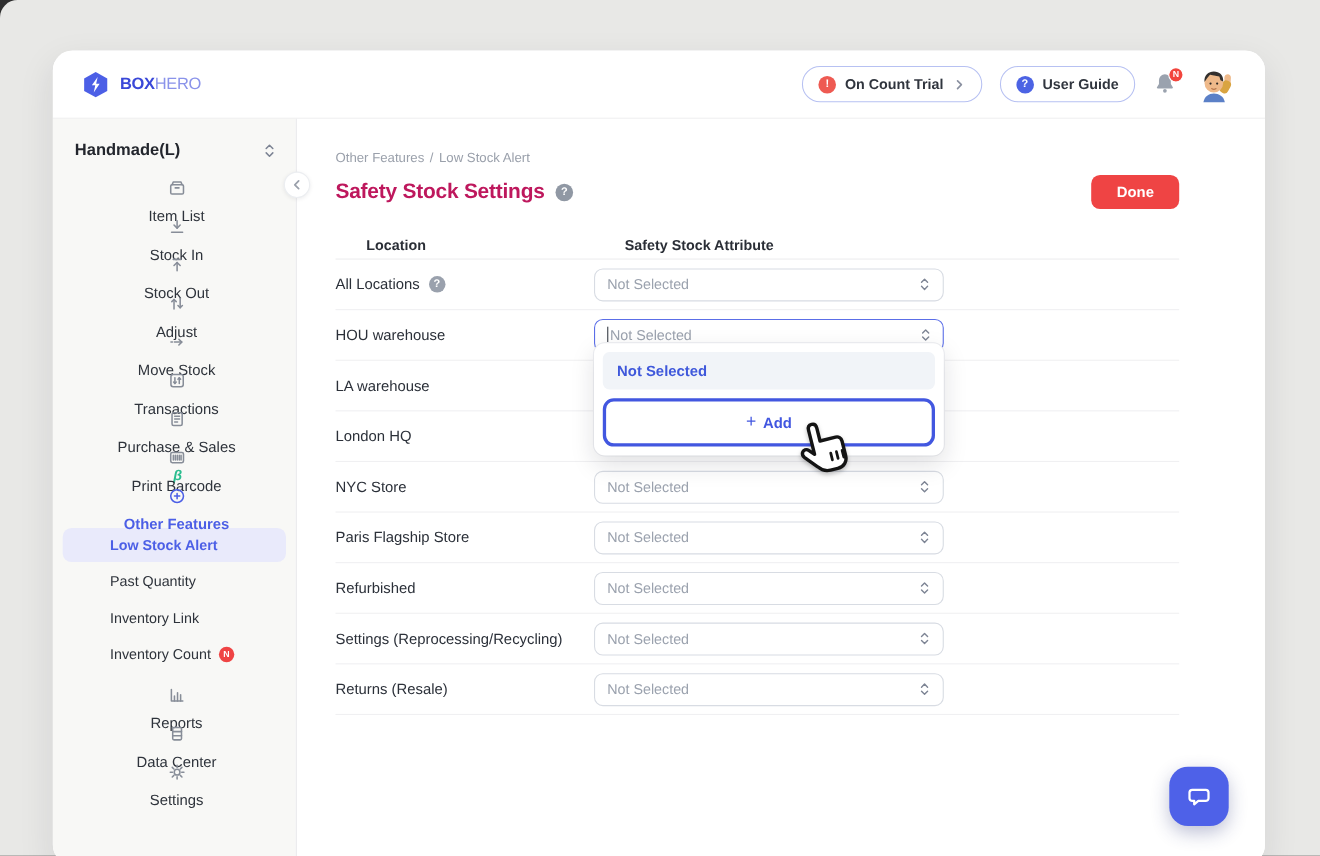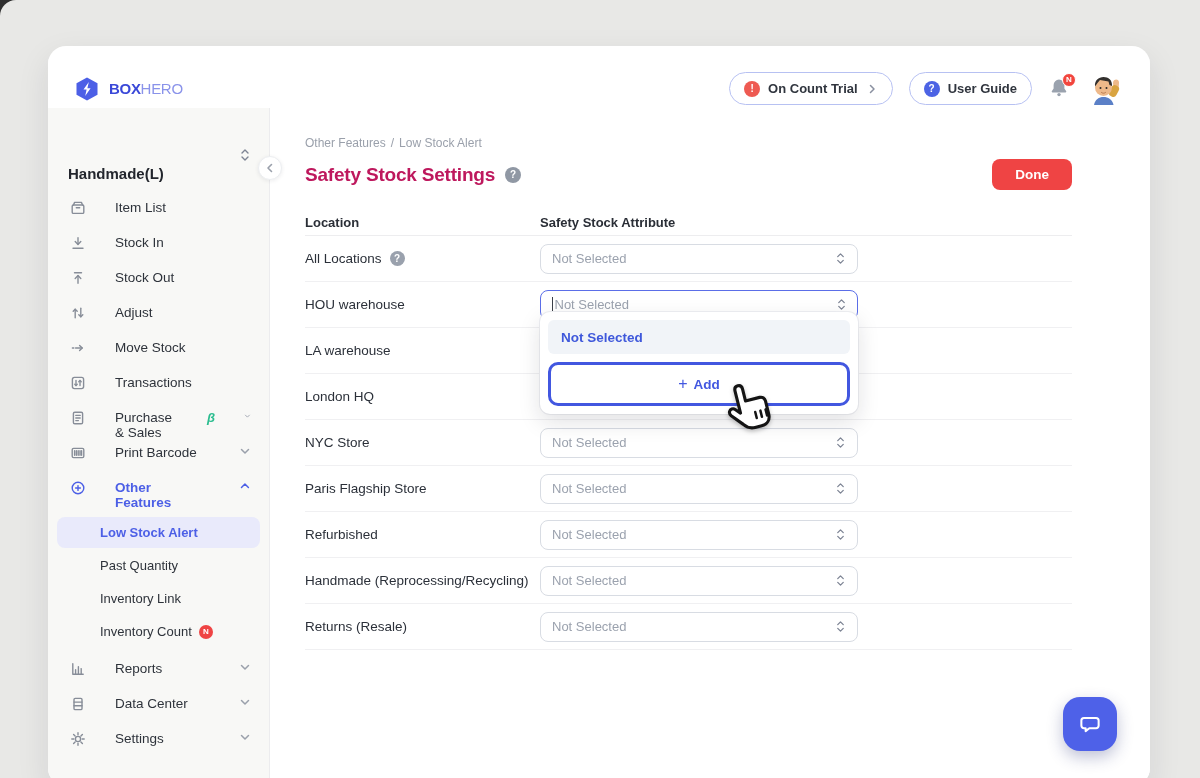--- a/index.html
+++ b/index.html
@@ -4,21 +4,21 @@
 <style>
   * { margin:0; padding:0; box-sizing:border-box; }
   html,body { width:1200px; height:778px; overflow:hidden; font-family:"Liberation Sans", sans-serif; }
   body { background:#2e2e2e; }
   .bg-layer { position:absolute; inset:0; background:#e8e8e6; border-radius:16px 0 0 0; }
 
   .card { position:absolute; left:48px; top:46px; width:1102px; height:740px; background:#fff;
           border-radius:18px; box-shadow:0 12px 32px rgba(30,34,50,.10); overflow:hidden; }
 
   
-  .topbar { position:absolute; left:0; top:12px; right:0; height:62px; display:flex; align-items:center;
+  .topbar { position:absolute; left:0; top:0; right:0; height:62px; display:flex; align-items:center;
             padding:0 26px; border-bottom:1px solid #eeeeef; background:#fff; }
   .logo { display:flex; align-items:center; gap:9px; }
   .logo-text { font-size:15px; letter-spacing:-0.3px; }
   .logo-text b { font-weight:800; color:#3a48d8; }
   .logo-text span { font-weight:500; color:#8a93ea; }
   .top-right { margin-left:auto; display:flex; align-items:center; gap:16px; }
   .pill { display:flex; align-items:center; gap:8px; height:33px; padding:0 14px; border:1px solid #b7c1f2;
           border-radius:999px; background:#fff; font-size:13px; font-weight:700; color:#30353e; cursor:pointer; }
   .dot-ic { width:16px; height:16px; border-radius:50%; color:#fff; font-size:10px; font-weight:800;
             display:flex; align-items:center; justify-content:center; }
@@ -27,25 +27,25 @@
   .pill .arr { stroke:#8a90a0; }
   .bell-wrap { position:relative; width:24px; height:24px; }
   .bell-badge { position:absolute; top:-4px; right:-4px; width:14px; height:14px; background:#f2453d;
                 border-radius:50%; color:#fff; font-size:8px; font-weight:800; display:flex;
                 align-items:center; justify-content:center; border:1.5px solid #fff; }
 
   
   .sidebar { position:absolute; left:0; top:62px; bottom:0; width:222px; background:#f8f8f6;
              border-right:1px solid #ececee; padding-top:16px; }
   .workspace { display:flex; align-items:center; padding:4px 18px 10px 20px; }
-  .workspace-name { font-size:15px; font-weight:700; color:#23262d;margin-top:37px; }
+  .workspace-name { font-size:15px; font-weight:700; color:#23262d; }
   .workspace .sorter { margin-left:auto; }
   .nav { margin-top:8px; }
-  .nav-item { height:35px; display:flex; align-items:flex-start; gap:29px; padding:0 18px 0 22px;
-              font-size:13.5px; color:#2e333b; cursor:pointer; }
+  .nav-item { height:35px; display:flex; align-items:center; gap:10px; padding:0 18px 0 22px;
+              font-size:13.5px; color:#2e333b; cursor:pointer;flex-direction:column; }
   .nav-item .chev { margin-left:auto; }
   .nav-item.active { color:#4c5fe6; font-weight:700; }
   .sub-item { height:31px; margin:2px 9px; padding-left:43px; display:flex; align-items:center;
               border-radius:8px; font-size:13px; color:#2e333b; cursor:pointer; }
   .sub-item.selected { background:#e9eafb; color:#4c5fe6; font-weight:700; }
   .n-badge { width:14px; height:14px; margin-left:7px; background:#ef4444; border-radius:50%; color:#fff;
              font-size:8px; font-weight:800; display:flex; align-items:center; justify-content:center; }
   .beta { color:#2bbd8f; font-style:italic; font-size:13px; margin-left:2px; font-weight:600; }
   .group-gap { height:12px; }
 
@@ -68,21 +68,21 @@
   .title-row { display:flex; align-items:center; margin-top:9px; }
   .page-title { font-size:19px; font-weight:700; color:#be185d; letter-spacing:-0.2px; }
   .help-ic { width:16px; height:16px; background:#9098a4; border-radius:50%; color:#fff; font-size:10px;
              font-weight:800; display:flex; align-items:center; justify-content:center; margin-left:10px; }
   .help-ic.sm { width:15px; height:15px; margin-left:8px; background:#9aa1ad; }
   .done-btn { margin-left:auto; background:#ef4444; color:#fff; font-size:13.5px; font-weight:700;
               border:none; border-radius:8px; padding:8px 23px; cursor:pointer; }
 
   .thead { display:flex; align-items:center; margin-top:20px; height:26px; border-bottom:1px solid #ededef;
            font-size:13px; font-weight:700; color:#2a2e36; }
-  .col-loc { width:235px; display:flex; align-items:center; }
+  .col-loc { width:235px; display:flex; align-items:center;margin-left:28px; }
   .trow { display:flex; align-items:center; height:46px; border-bottom:1px solid #f0f0f2; }
   .row-label { width:235px; font-size:13.5px; color:#2b3039; display:flex; align-items:center; padding-right:10px; }
   .select { width:318px; height:30px; border:1px solid #d8dce3; border-radius:8px; background:#fff;
             display:flex; align-items:center; padding:0 11px; font-size:13px; color:#9ba2ae; cursor:pointer; }
   .select .sorter { margin-left:auto; width:11px; height:13px; }
   .select.focused { border:1.5px solid #5b6ee8; padding:0 10.5px; }
   .caret-bar { display:inline-block; width:1px; height:15px; background:#3a3f48; margin-right:2px; }
 
   
   .dropdown { position:absolute; left:270px; top:204px; width:318px; background:#fff; border-radius:10px;
@@ -391,21 +391,21 @@
       <div class="select">
           <span>Not Selected</span>
           <svg class="sorter" viewBox="0 0 12 14">
             <path d="M3 5l3-3 3 3"></path>
             <path d="M3 9l3 3 3-3"></path>
           </svg>
         </div>
     </div>
     <div class="trow">
       <div class="row-label">
-          <span>Handmade (Reprocessing/Recycling)</span>
+          <span>Settings (Reprocessing/Recycling)</span>
         </div>
       <div class="select">
           <span>Not Selected</span>
           <svg class="sorter" viewBox="0 0 12 14">
             <path d="M3 5l3-3 3 3"></path>
             <path d="M3 9l3 3 3-3"></path>
           </svg>
         </div>
     </div>
     <div class="trow">

